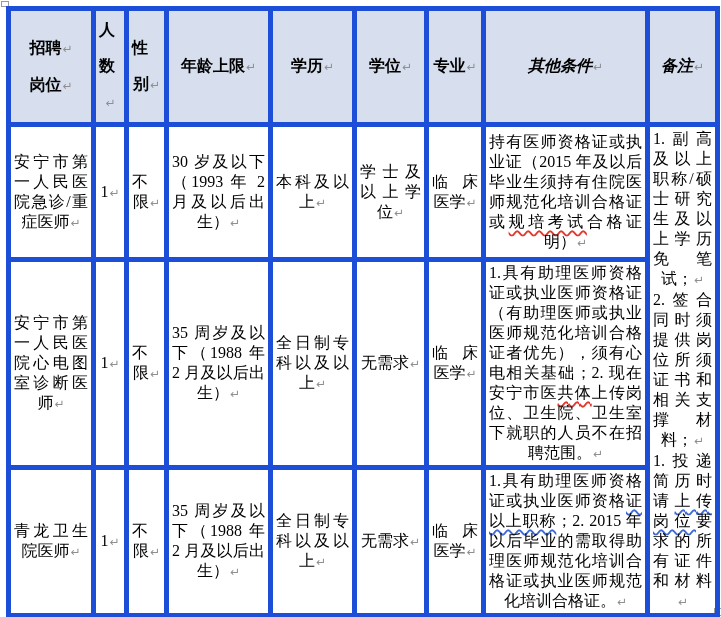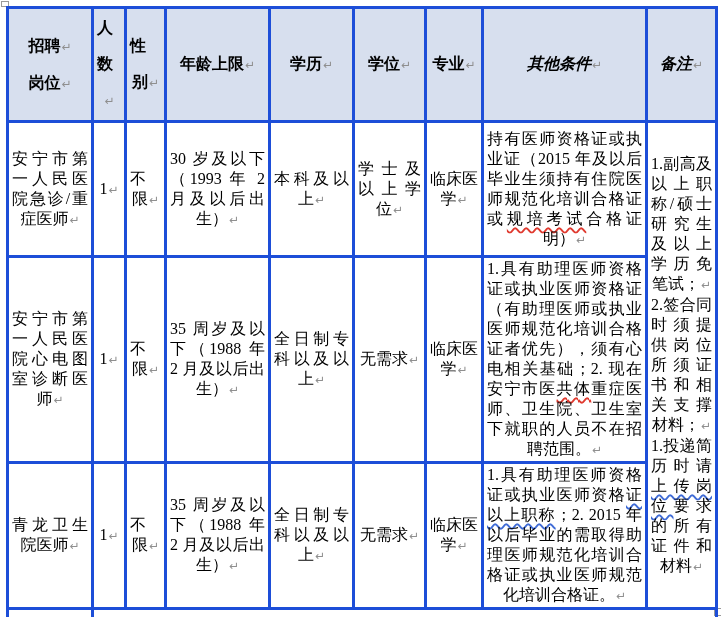--- a/index.html
+++ b/index.html
@@ -17,21 +17,21 @@
     position:absolute;left:714px;top:608px;width:8px;height:8px;
     border:1px solid #9a9a9a;background:#fff;box-sizing:border-box;
   }
   table{
     position:absolute;left:6px;top:6px;
     border-collapse:collapse;table-layout:fixed;
     border:2px solid #000;
     width:709px;
   }
   th,td{
-    border:3px solid #1d4ed8;
+    border:5px solid #1d4ed8;
     vertical-align:middle;
     padding:1px 3px;
     font-size:16px;
     line-height:20px;
     overflow:hidden;
   }
   thead tr{height:84px;}
   tbody tr.r1{height:135px;}
   tbody tr.r2{height:203px;}
   tbody tr.r3{height:141px;}
@@ -158,21 +158,21 @@
       <td>
           <div class="para"><span>全日制专科以及以上</span><span class="pilcrow">↵</span></div>
         </td>
       <td>
           <div class="para"><span>无需求</span><span class="pilcrow">↵</span></div>
         </td>
       <td>
           <div class="para"><span>临床医学</span><span class="pilcrow">↵</span></div>
         </td>
       <td>
-          <div class="para"><span>1.具有助理医师资格证或执业医师资格证（有助理医师或执业医师规范化培训合格证者优先），须有心电相关基础；2. 现在安宁市医</span><span class="sp-red">共体</span><span>重症医师、卫生院、卫生室下就职的人员不在招聘范围。</span><span class="pilcrow">↵</span></div>
+          <div class="para"><span>1.具有助理医师资格证或执业医师资格证（有助理医师或执业医师规范化培训合格证者优先），须有心电相关基础；2. 现在安宁市医</span><span class="sp-red">共体</span><span>上传岗位、卫生院、卫生室下就职的人员不在招聘范围。</span><span class="pilcrow">↵</span></div>
         </td>
     </tr>
     <tr class="r3">
       <td>
           <div class="para"><span>青龙卫生院医师</span><span class="pilcrow">↵</span></div>
         </td>
       <td>
           <div class="para"><span>1</span><span class="pilcrow">↵</span></div>
         </td>
       <td>

